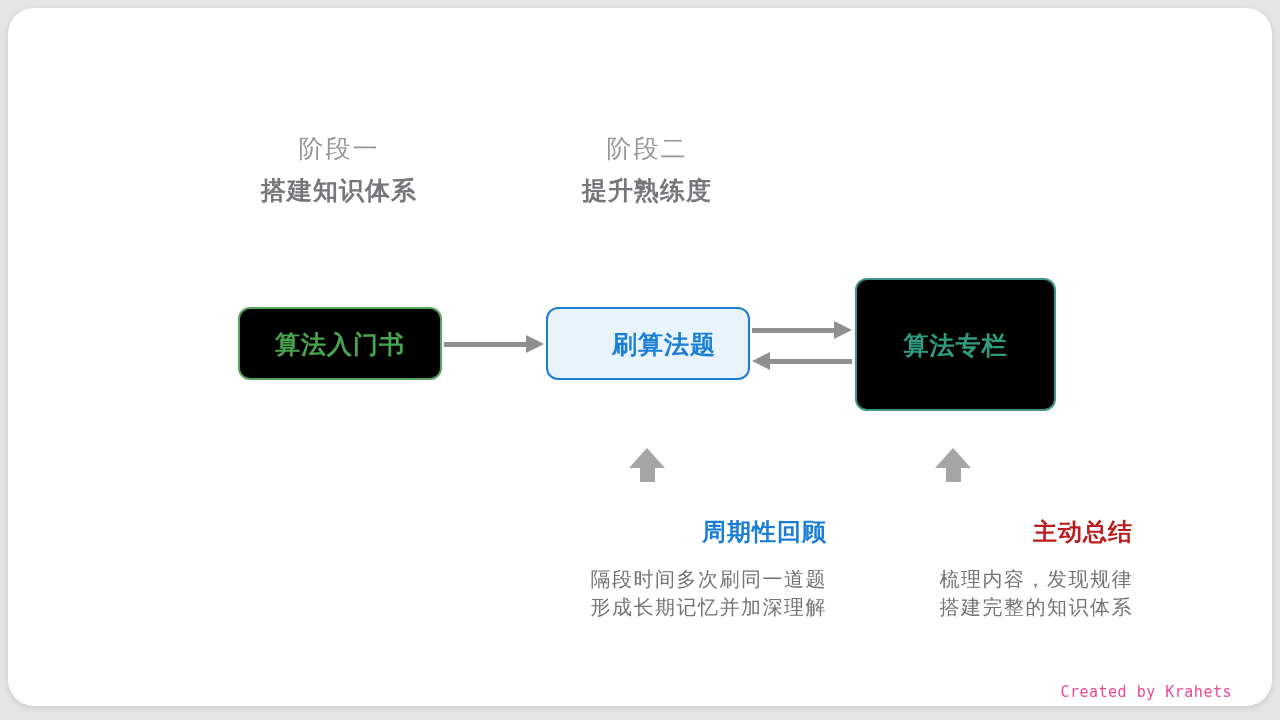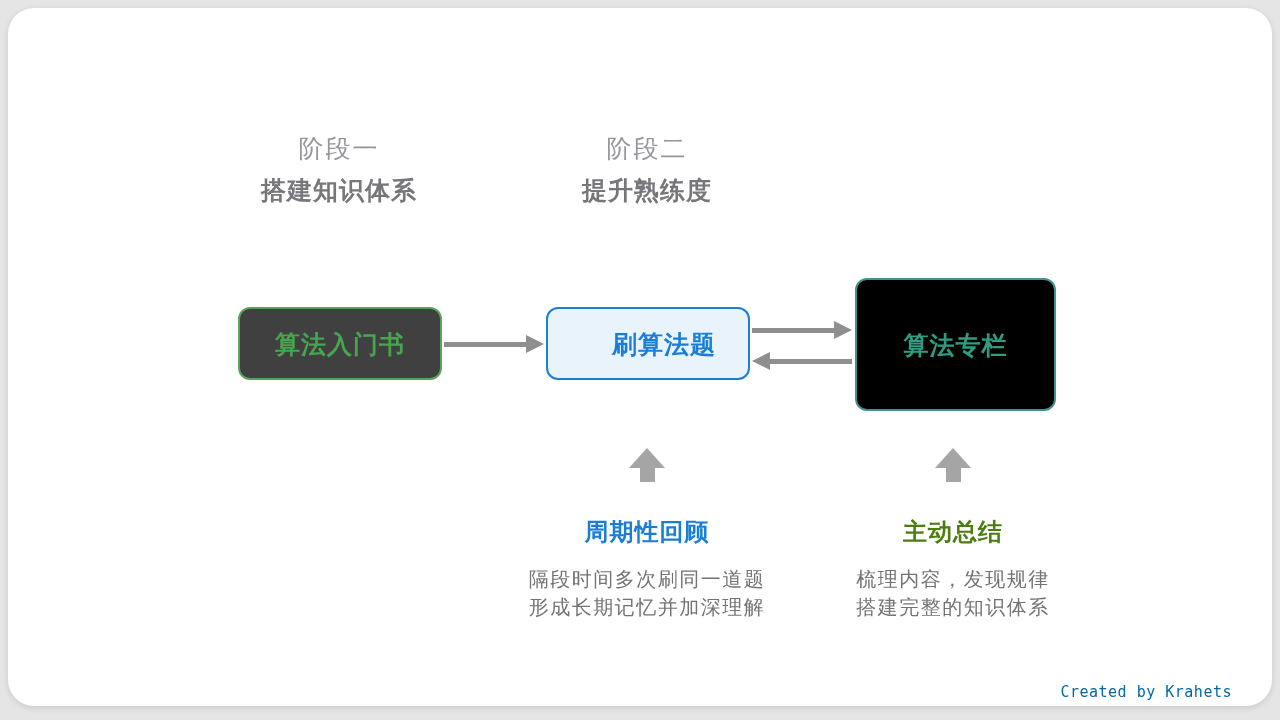--- a/index.html
+++ b/index.html
@@ -103,21 +103,21 @@
     height: 14px;
     margin: 0 auto;
   }
   .arrow-up.mid { left: 621px; top: 440px; }
   .arrow-up.right { left: 927px; top: 440px; }
   
   .annotation {
     position: absolute;
     width: 360px;
     top: 510px;
-    text-align: center;
+    text-align: right;
   }
   .annotation.mid { left: 459px; }
   .annotation.right { left: 765px; }
   .ann-title {
     font-size: 24px;
     font-weight: bold;
     letter-spacing: 1px;
     line-height: 28px;
   }
   .ann-lines {
@@ -143,21 +143,21 @@
 
   <div class="stage-header s1">
     <div class="stage-label" style="color: rgb(151, 151, 155);">阶段一</div>
     <div class="stage-sublabel" style="color: rgb(119, 119, 123);">搭建知识体系</div>
   </div>
   <div class="stage-header s2">
     <div class="stage-label" style="color: rgb(151, 151, 155);">阶段二</div>
     <div class="stage-sublabel" style="color: rgb(119, 119, 123);">提升熟练度</div>
   </div>
 
-  <div class="node n1" style="color: rgb(71, 164, 79); border-color: rgb(91, 162, 93); background-color: #404040;">
+  <div class="node n1" style="color: rgb(71, 164, 79); border-color: rgb(91, 162, 93); background-color: #000000;">
     <div>算法入门书</div>
   </div>
   <div class="node n2" style="color: rgb(26, 126, 214); border-color: rgb(29, 126, 210); background-color: rgb(232, 243, 251);">
     <div>刷算法题</div>
   </div>
   <div class="node n3" style="color: rgb(47, 155, 129); border-color: rgb(64, 148, 138); background-color: #000000;">
     <div>算法专栏</div>
   </div>
 
   <div class="arrow-h a1">
@@ -183,22 +183,22 @@
   </div>
 
   <div class="annotation mid">
     <div class="ann-title" style="color: rgb(26, 126, 214);">周期性回顾</div>
     <div class="ann-lines" style="color: rgb(115, 115, 119);">
       <div>隔段时间多次刷同一道题</div>
       <div>形成长期记忆并加深理解</div>
     </div>
   </div>
   <div class="annotation right">
-    <div class="ann-title" style="color: #4d7c0f;">主动总结</div>
+    <div class="ann-title" style="color: #b91c1c;">主动总结</div>
     <div class="ann-lines" style="color: rgb(115, 115, 119);">
       <div>梳理内容，发现规律</div>
       <div>搭建完整的知识体系</div>
     </div>
   </div>
 
-  <div class="credit" style="color: #0369a1;">Created by Krahets</div>
+  <div class="credit" style="color: #ec4899;">Created by Krahets</div>
 
 </div>
 
 </body></html>

